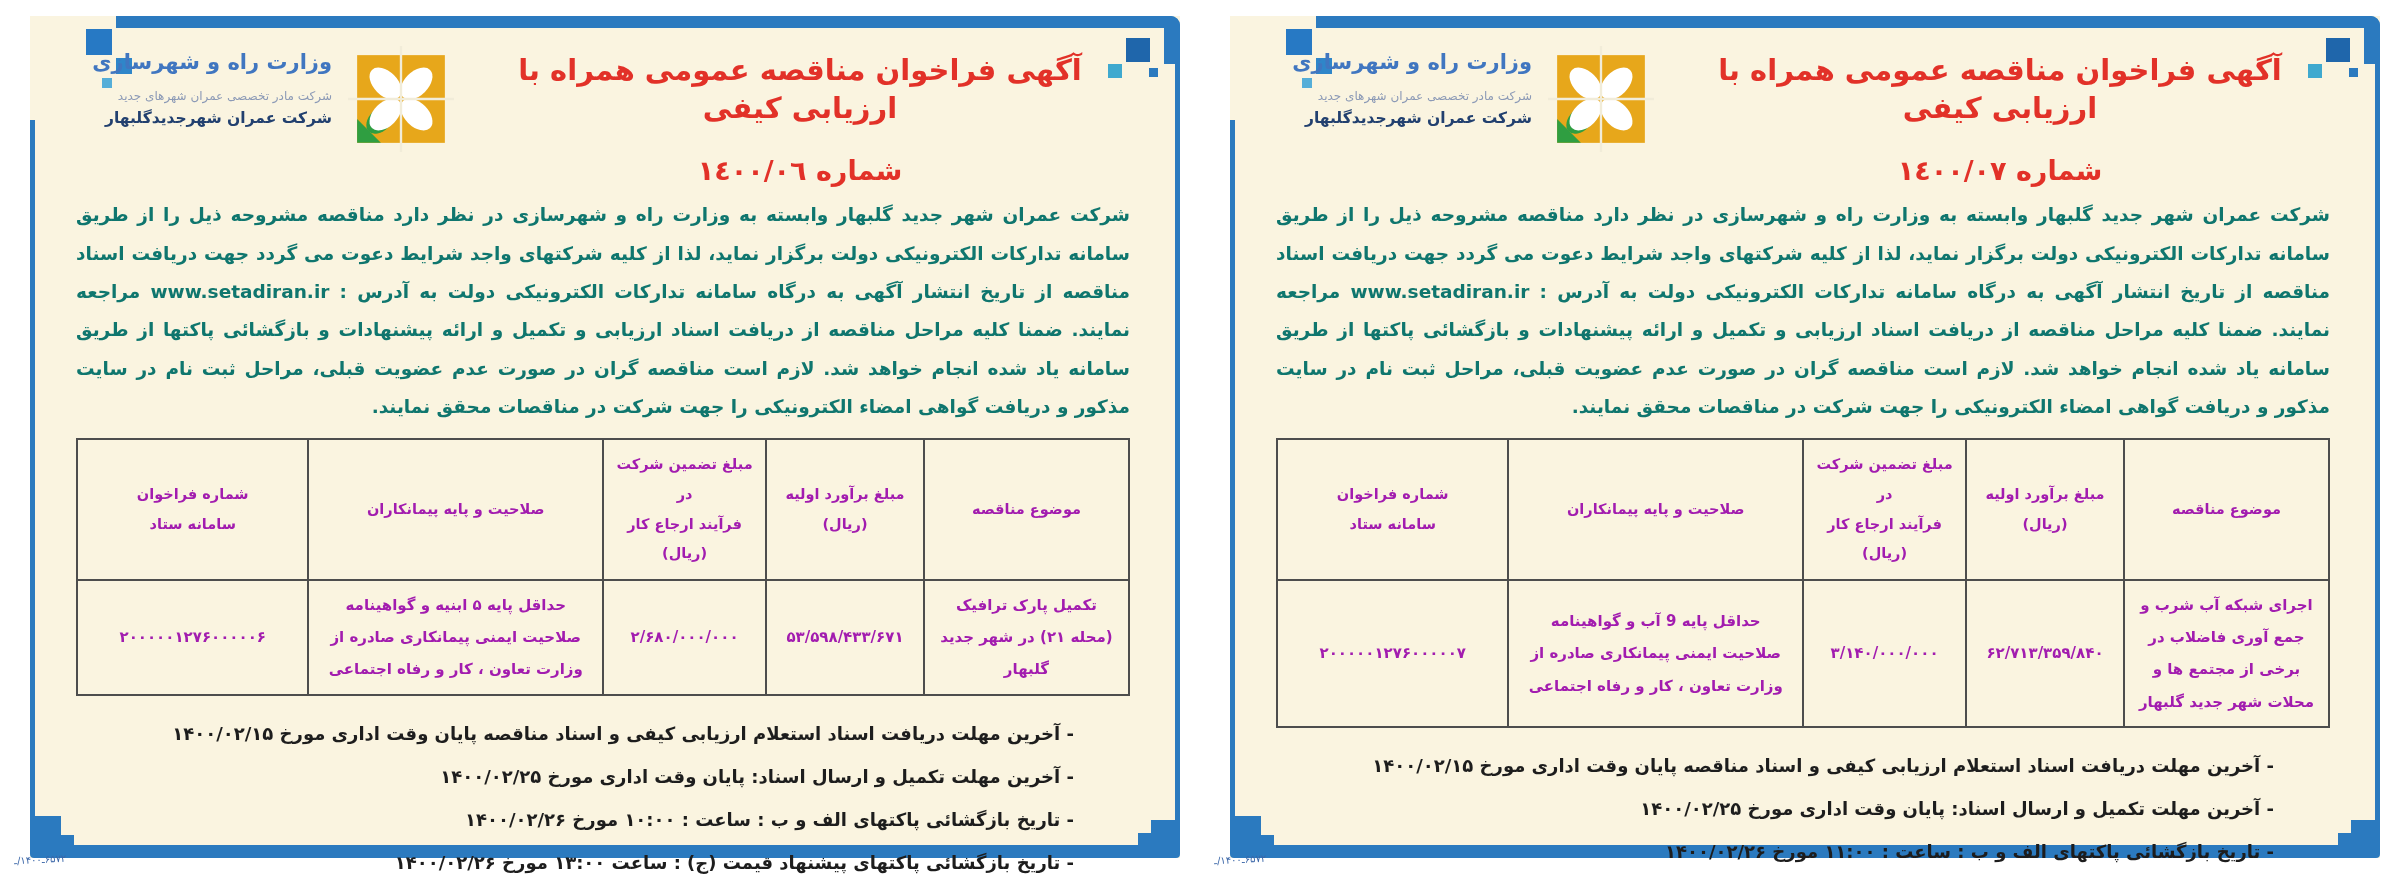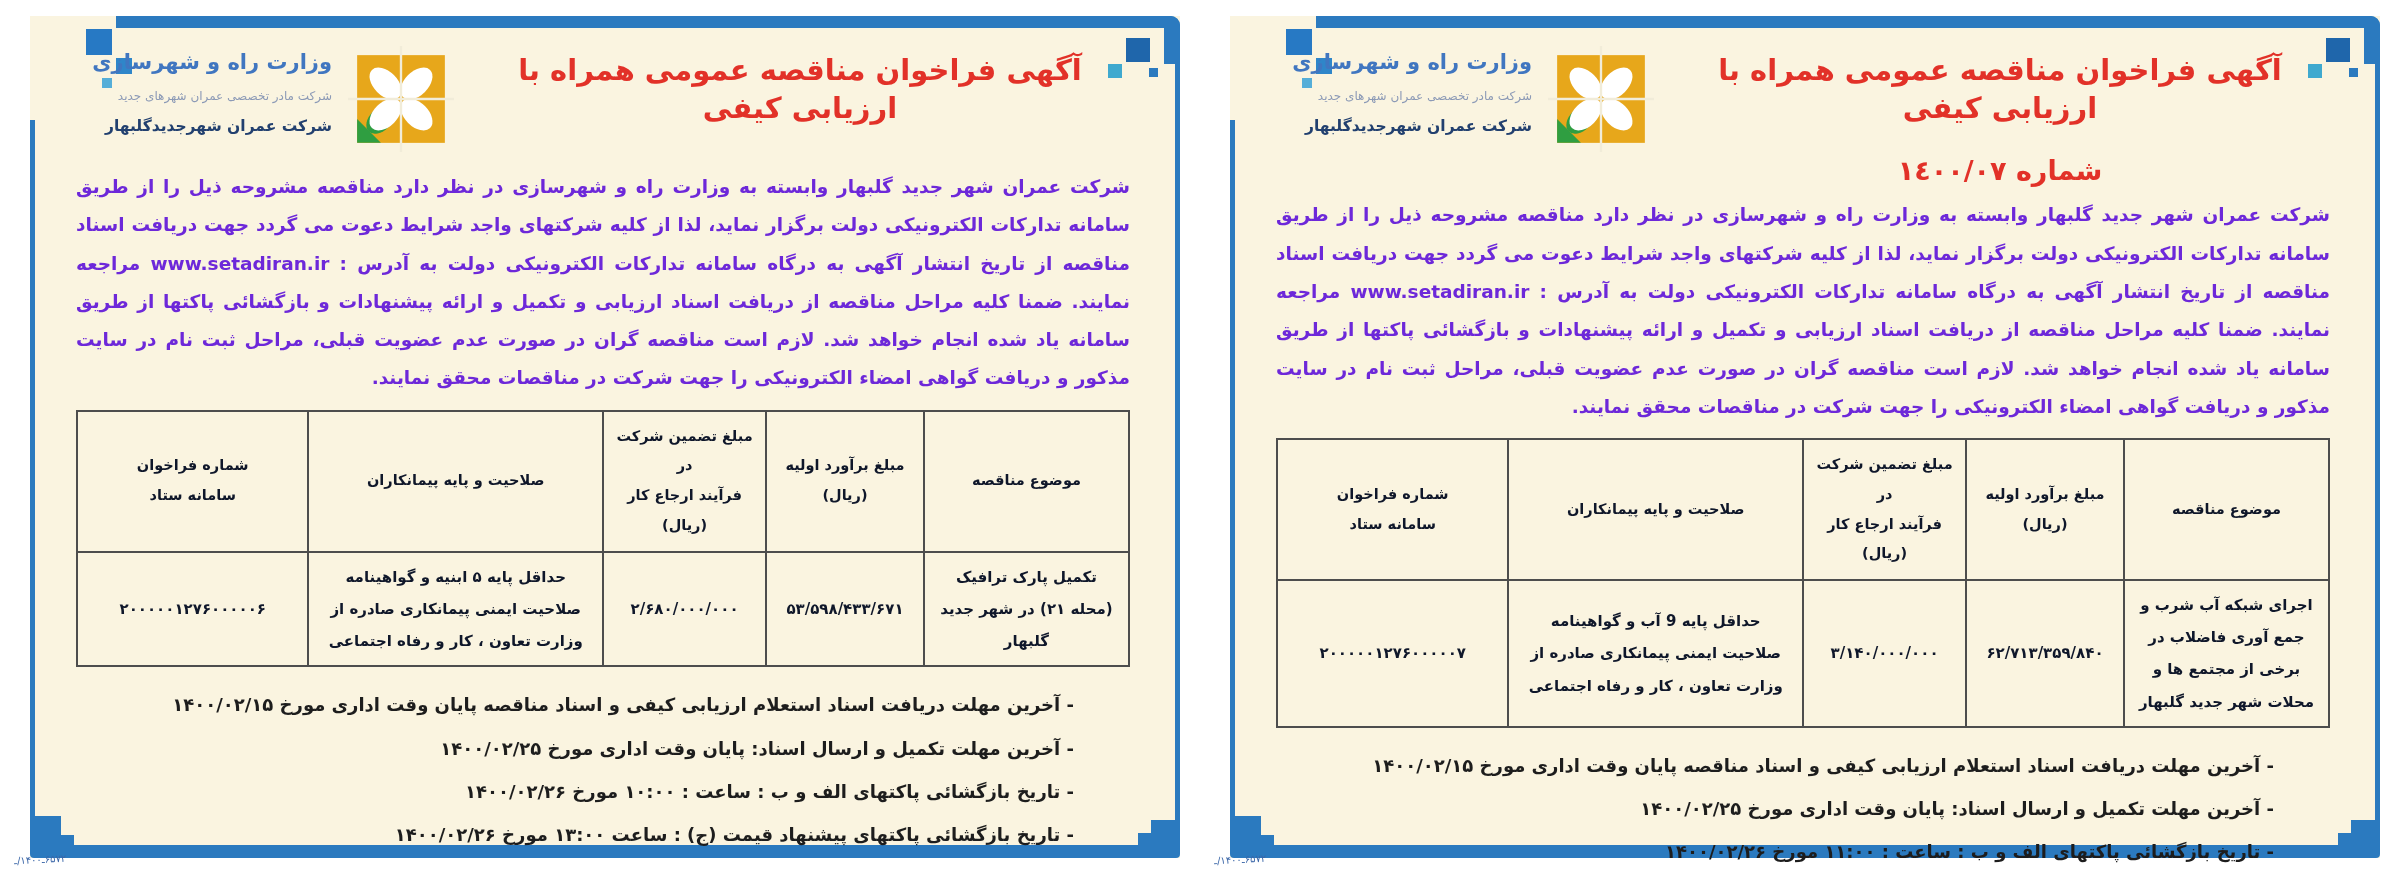--- a/index.html
+++ b/index.html
@@ -51,38 +51,38 @@
   .content { position:relative; height:100%; padding:20px 50px 0 46px; }
 
   .header { display:flex; align-items:flex-start; gap:16px; margin-top:6px; }
   .title-block { flex:1; text-align:center; padding-top:10px; }
   .ad-title  { color:#e23128; font-size:29px; line-height:1.3; }
   .ad-number { color:#e23128; font-size:27px; margin-top:28px; }
   .logo-wrap { width:106px; flex:0 0 auto; padding-top:2px; }
   .org { width:256px; flex:0 0 auto; padding-top:8px; text-align:right; }
   .org-1 { font-size:21px;   color:#4076c0; }
   .org-2 { font-size:12px; color:#8c9ab6; margin-top:15px; font-weight:400; }
-  .org-3 { font-size:15.5px; color:#22406f; margin-top:14px; }
+  .org-3 { font-size:15.5px; color:#22406f; margin-top:6px; }
 
   .body-text {
     margin:10px 0 0;
     font-size:18.5px; line-height:2.07;
-    color:#6d28d9;
+    color:#0f766e;
     text-align:justify;
   }
 
   table.tender {
     width:100%; border-collapse:collapse;
     margin-top:12px;
     background:transparent;
   }
   table.tender th, table.tender td {
     border:2px solid #4d4d4d;
     text-align:center; vertical-align:middle;
-    color:#0f172a;
+    color:#a21caf;
   }
   table.tender th {
     font-size:14.5px; line-height:2.05;
     white-space:pre-line;
     padding:10px 6px; height:96px;
     font-weight:700;
   }
   table.tender td {
     font-size:15px; line-height:2.15;
     padding:8px 12px; height:100px;
@@ -111,20 +111,21 @@
     <div class="px br-a"></div>
     <div class="px br-b"></div>
     <div class="px bl-a"></div>
     <div class="px bl-b"></div>
     <div class="margin-note">۶۵۷۲ـ۱۴۰۰/ـ</div>
 
     <div class="content">
       <div class="header">
         <div class="title-block">
           <div class="ad-title">آگهی فراخوان مناقصه عمومی همراه با ارزیابی کیفی</div>
+          <div class="ad-number">شماره ١٤٠٠/٠٦</div>
         </div>
         <div class="logo-wrap">
           <svg width="106" height="110" viewBox="-8 -8 116 116" xmlns="http://www.w3.org/2000/svg">
             <rect x="2" y="2" width="96" height="96" fill="#e7a71b"></rect>
             <g transform="rotate(45 50 50)">
               <ellipse cx="50" cy="82" rx="12" ry="18" fill="#2f9e41"></ellipse>
               <ellipse cx="50" cy="26" rx="13" ry="21" fill="#ffffff"></ellipse>
               <ellipse cx="50" cy="74" rx="13" ry="21" fill="#ffffff"></ellipse>
               <ellipse cx="26" cy="50" rx="21" ry="13" fill="#ffffff"></ellipse>
               <ellipse cx="74" cy="50" rx="21" ry="13" fill="#ffffff"></ellipse>

